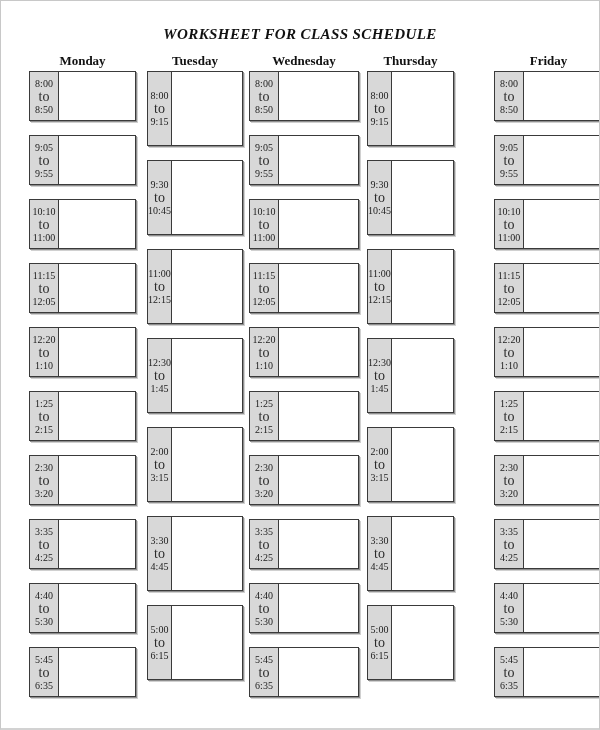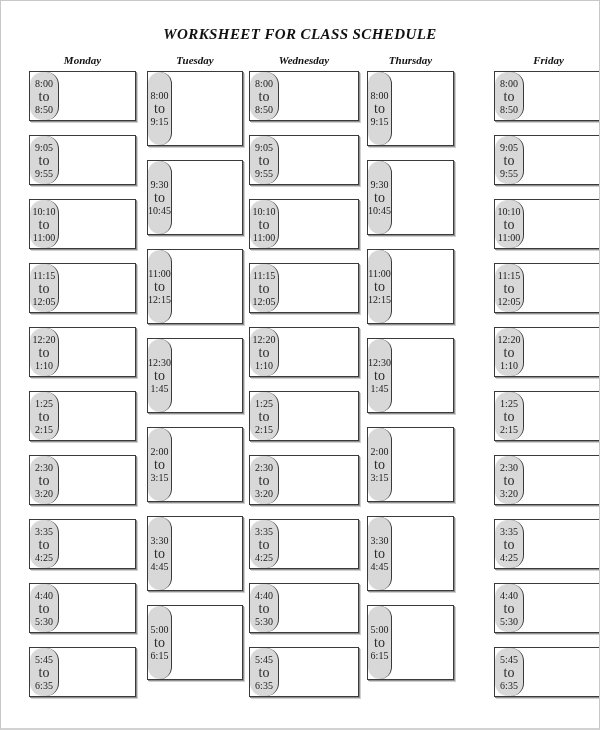--- a/index.html
+++ b/index.html
@@ -42,24 +42,23 @@
   .column { box-sizing: border-box; }
   .col-monday    { width: 107px; margin-right: 11px; }
   .col-tuesday   { width: 96px;  margin-right: 6px;  }
   .col-wednesday { width: 110px; margin-right: 8px;  }
   .col-thursday  { width: 87px;  margin-right: 24px;  }
   .col-friday    { width: 109px; margin-right: 0; margin-left: 16px;    }
   .day-header {
     height: 18px;
     line-height: 15px;
     text-align: center;
-    font-size: 11px;
+    font-size: 13px;
     font-weight: bold;
     color: #111111;
-    font-style: italic;
   }
   .boxes {
     display: flex;
     flex-direction: column;
     gap: 14px;
   }
   .slot {
     display: flex;
     box-sizing: border-box;
     border: 1px solid #3a3a3a;
@@ -73,21 +72,20 @@
     background: #d8d8d8;
     border-right: 1px solid #3a3a3a;
     display: flex;
     flex-direction: column;
     justify-content: center;
     align-items: center;
     text-align: center;
     font-size: 10px;
     line-height: 13px;
     color: #1b1b1b;
-    border-radius: 13px;
   }
   .kind-mwf .time-label { width: 29px; }
   .kind-tth .time-label { width: 24px; }
   .time-label .to { font-size: 14px; color: #2b2b2b; }
   .slot-space {
     flex: 1;
     background: #ffffff;
   }
 </style>
 </head>

